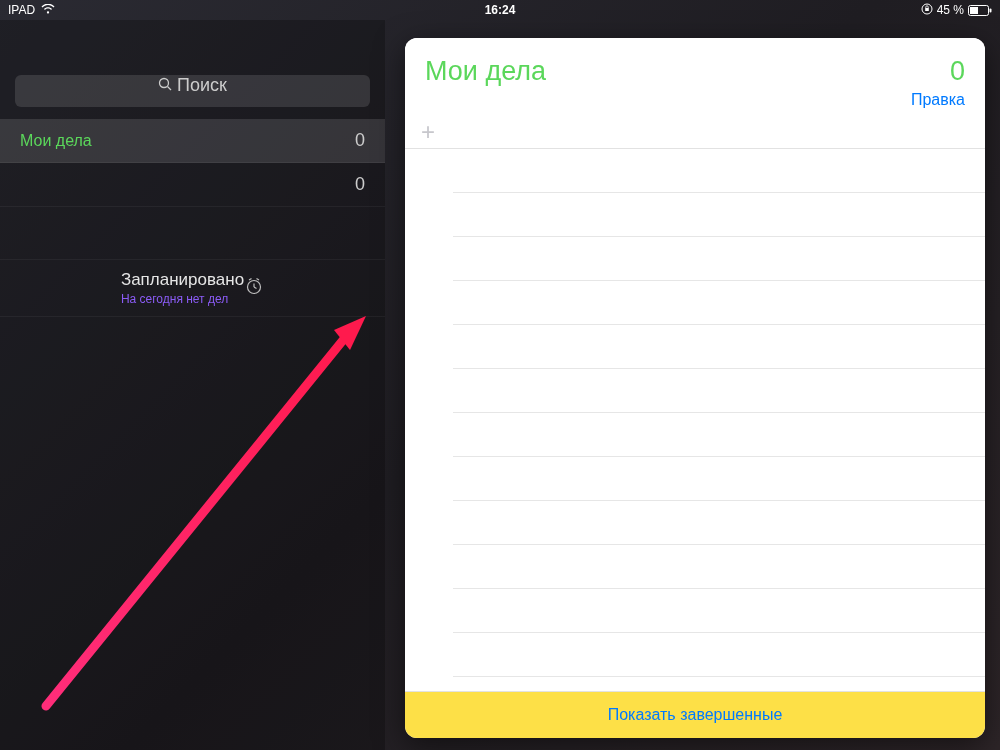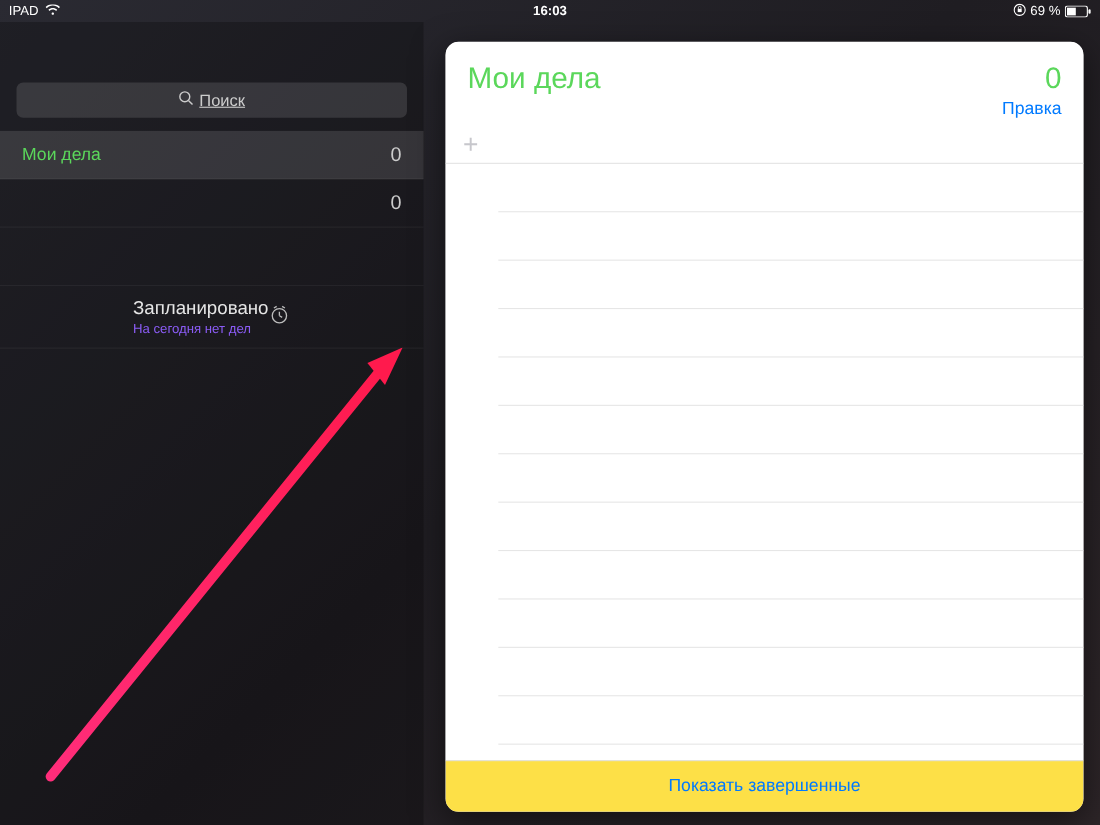--- a/index.html
+++ b/index.html
@@ -64,26 +64,24 @@
       background: rgba(0,0,0,0.25);
       display: flex;
       flex-direction: column;
     }
     .search-bar {
       margin: 55px 15px 12px 15px;
       height: 32px;
       background: rgba(255,255,255,0.12);
       border-radius: 6px;
       display: flex;
-      align-items: center;
       justify-content: center;
       color: #ccc;
-      font-size: 15px;
+      font-size: 18px;
       gap: 5px;
-      text-decoration: underline;
     }
     .section-header {
       color: #9a9a9a;
       font-size: 12px;
       letter-spacing: 0.5px;
       padding: 10px 20px 6px 40px;
       border-bottom: 1px solid rgba(255,255,255,0.05);
     }
     .list-item {
       height: 44px;
@@ -219,30 +217,30 @@
 
 <div class="status-bar">
   <div class="status-left">
     <span>IPAD</span>
     <span class="wifi-icon">
       <svg width="14" height="10" viewBox="0 0 14 10">
           <path d="M7 9.5c.6 0 1.1-.5 1.1-1.1S7.6 7.3 7 7.3s-1.1.5-1.1 1.1S6.4 9.5 7 9.5zM4 5.9c.8-.8 1.9-1.3 3-1.3s2.2.5 3 1.3l1-1C9.9 3.8 8.5 3.2 7 3.2s-2.9.6-4 1.7l1 1zM1.5 3.4C3 1.9 4.9 1 7 1s4 .9 5.5 2.4l1-1C11.7.6 9.4-.4 7-.4S2.3.6.5 2.4l1 1z"></path>
         </svg>
     </span>
   </div>
-  <div class="status-center">16:03</div>
+  <div class="status-center">16:24</div>
   <div class="status-right">
     <span class="lock-icon">
       <svg width="12" height="12" viewBox="0 0 12 12">
           <circle cx="6" cy="6" r="5" fill="none" stroke="#fff" stroke-width="1"></circle>
           <rect x="4.2" y="5" width="3.6" height="3" fill="#fff"></rect>
           <path d="M4.8 5v-1a1.2 1.2 0 012.4 0v1" fill="none" stroke="#fff" stroke-width="0.8"></path>
         </svg>
     </span>
-    <span>69 %</span>
+    <span>45 %</span>
     <span class="battery-icon">
       <svg width="24" height="11" viewBox="0 0 24 11">
           <rect x="0.5" y="0.5" width="20" height="10" rx="2" fill="none" stroke="#fff" stroke-width="1"></rect>
           <rect x="2" y="2" width="8" height="7" fill="#fff"></rect>
           <rect x="21.5" y="3.5" width="2" height="4" rx="1" fill="#fff"></rect>
         </svg>
     </span>
   </div>
 </div>
 

